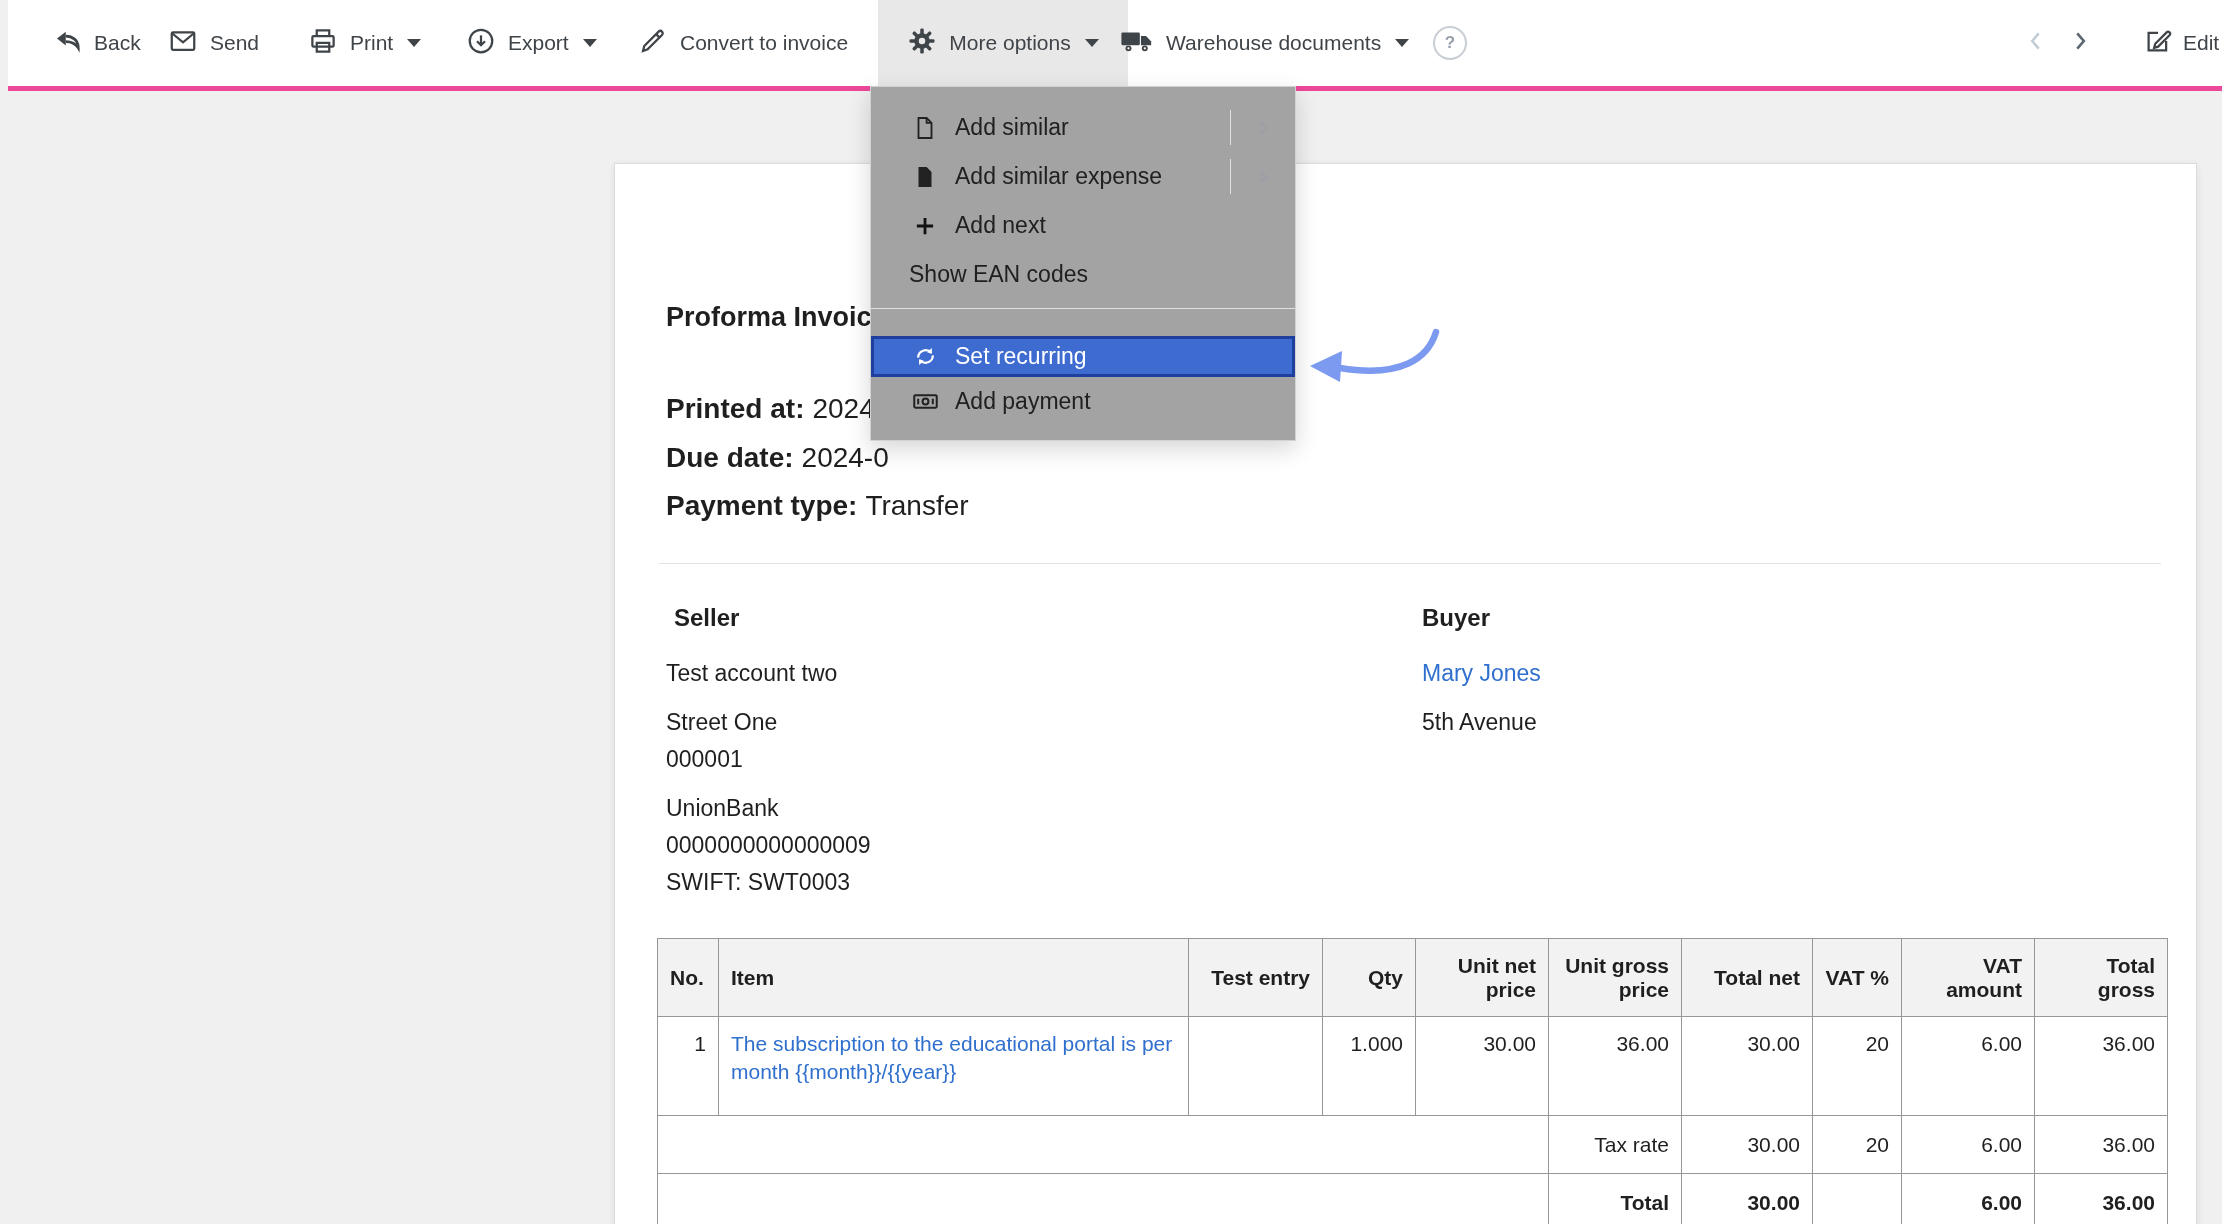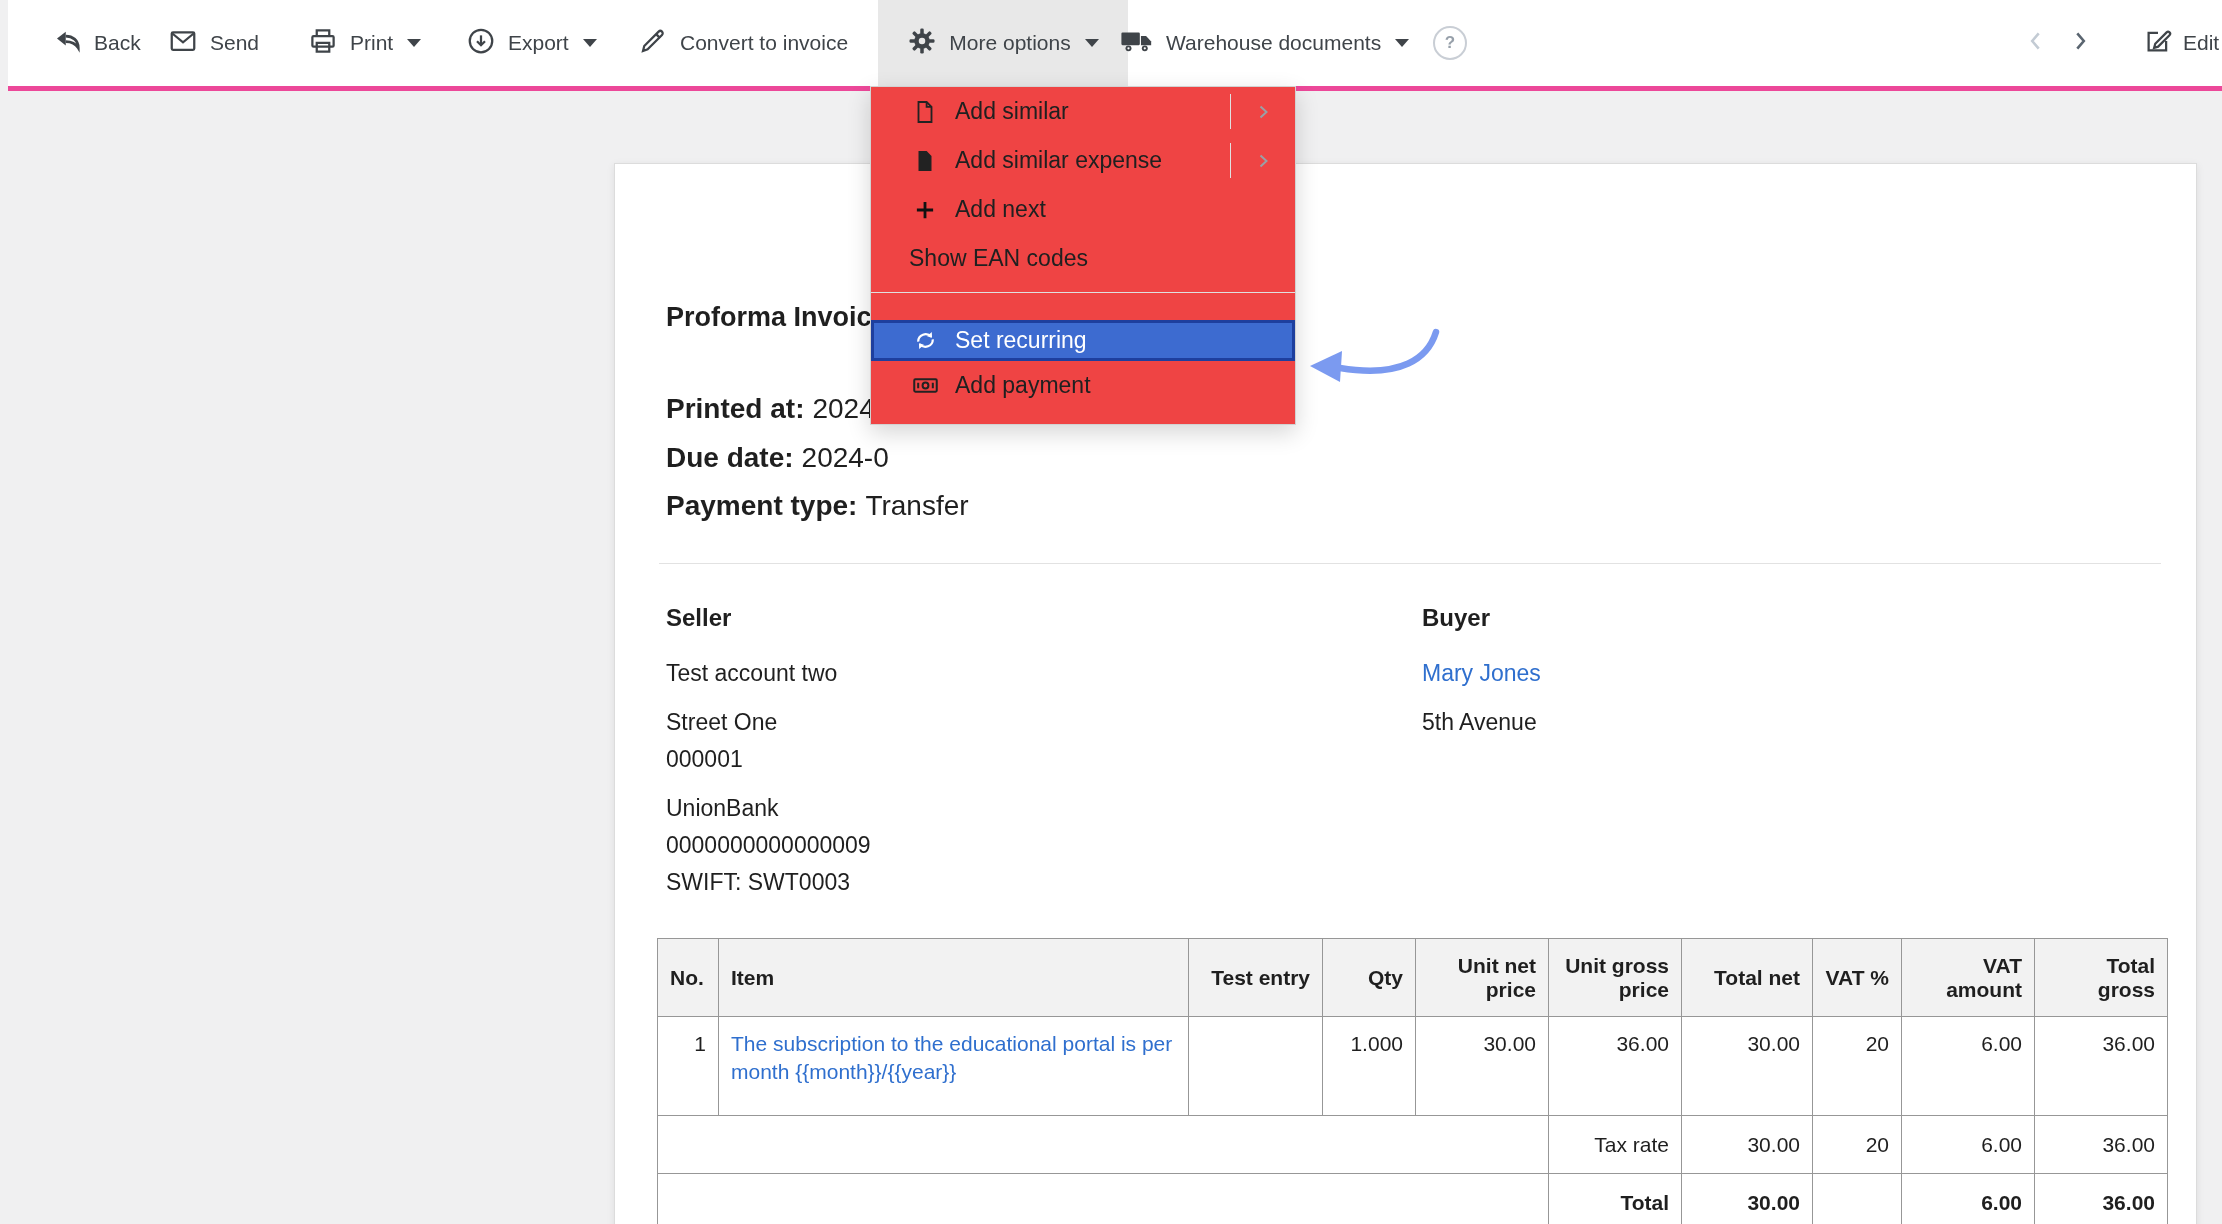--- a/index.html
+++ b/index.html
@@ -13,23 +13,23 @@
   .toolbar{position:absolute;left:8px;top:0;width:2222px;height:86px;background:#fff;
     border-bottom:5px solid #ec4899;z-index:20;}
   .tb-item{position:absolute;top:0;height:86px;display:flex;align-items:center;gap:12px;
     font-size:21px;color:#3f4449;cursor:pointer;white-space:nowrap;}
   .tb-btn-active{background:#e8e8e8;justify-content:center;}
   .caret{width:0;height:0;border-left:7px solid transparent;border-right:7px solid transparent;
     border-top:8px solid #3f4449;margin-left:2px;}
   .help-circle{width:30px;height:30px;border-radius:50%;border:2px solid #c9ced5;color:#97a0aa;
     display:flex;align-items:center;justify-content:center;font-size:17px;font-weight:bold;}
   
-  .dropdown{position:absolute;left:870px;top:86px;width:426px;background:#ef4444;
+  .dropdown{position:absolute;left:870px;top:86px;width:426px;background:#a3a3a3;
     border:1px solid #d2d2d2;box-shadow:0 8px 22px rgba(0,0,0,.16);z-index:30;
-    padding:0 0 14px 0;box-sizing:border-box;}
+    padding:16px 0 14px 0;box-sizing:border-box;}
   .dd-item{position:relative;height:49px;display:flex;align-items:center;
     padding:0 0 0 38px;font-size:23px;color:#202020;cursor:pointer;}
   .dd-icon{width:32px;margin-right:14px;display:flex;align-items:center;justify-content:center;flex:none;}
   .dd-sub{position:absolute;right:0;top:7px;bottom:7px;width:64px;display:flex;align-items:center;
     justify-content:center;border-left:1px solid #e0e0e0;}
   .dd-divider{border-top:1px solid #e0e0e0;margin:9px 0 27px 0;height:0;}
   .dd-item.highlight{height:41px;background:#3d6bd0;border:3px solid #1e3f9e;color:#fff;
     padding-left:35px;box-sizing:border-box;}
   
   .annot{position:absolute;left:1302px;top:326px;z-index:40;pointer-events:none;}
@@ -264,21 +264,21 @@
   </div>
   <div class="abs meta-line" style="left:51px;top:278px">
     <b>Due date:</b><span>2024-0</span>
   </div>
   <div class="abs meta-line" style="left:51px;top:326px">
     <b>Payment type:</b><span>Transfer</span>
   </div>
 
   <div class="abs doc-hr" style="left:44px;top:399px;width:1502px"></div>
 
-  <div class="abs sec-head" style="left:51px;top:440px">Seller</div>
+  <div class="abs sec-head" style="left:59px;top:440px">Seller</div>
   <div class="abs doc-text" style="left:51px;top:496px">Test account two</div>
   <div class="abs doc-text" style="left:51px;top:545px">Street One</div>
   <div class="abs doc-text" style="left:51px;top:582px">000001</div>
   <div class="abs doc-text" style="left:51px;top:631px">UnionBank</div>
   <div class="abs doc-text" style="left:51px;top:668px">0000000000000009</div>
   <div class="abs doc-text" style="left:51px;top:705px">SWIFT: SWT0003</div>
 
   <div class="abs sec-head" style="left:807px;top:440px">Buyer</div>
   <div class="abs doc-text" style="left:807px;top:496px">
     <a href="#" class="link">Mary Jones</a>

